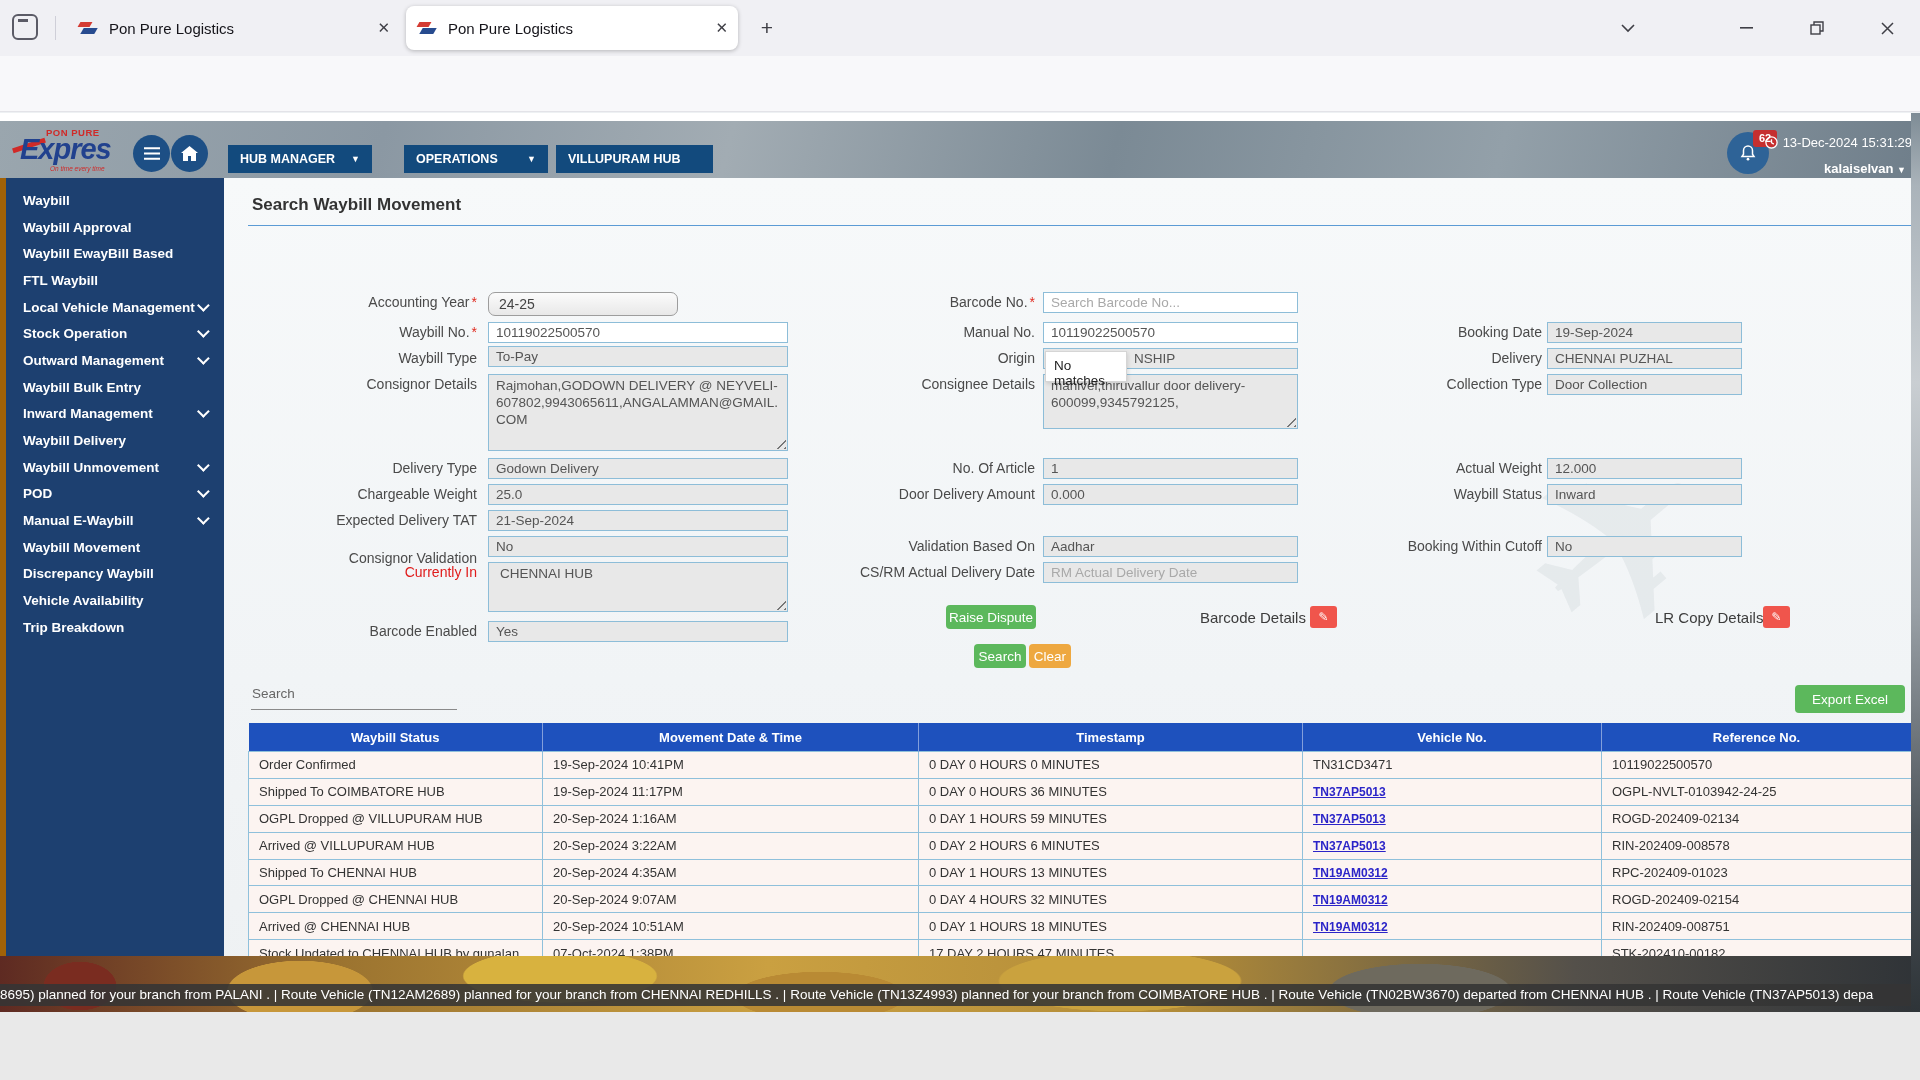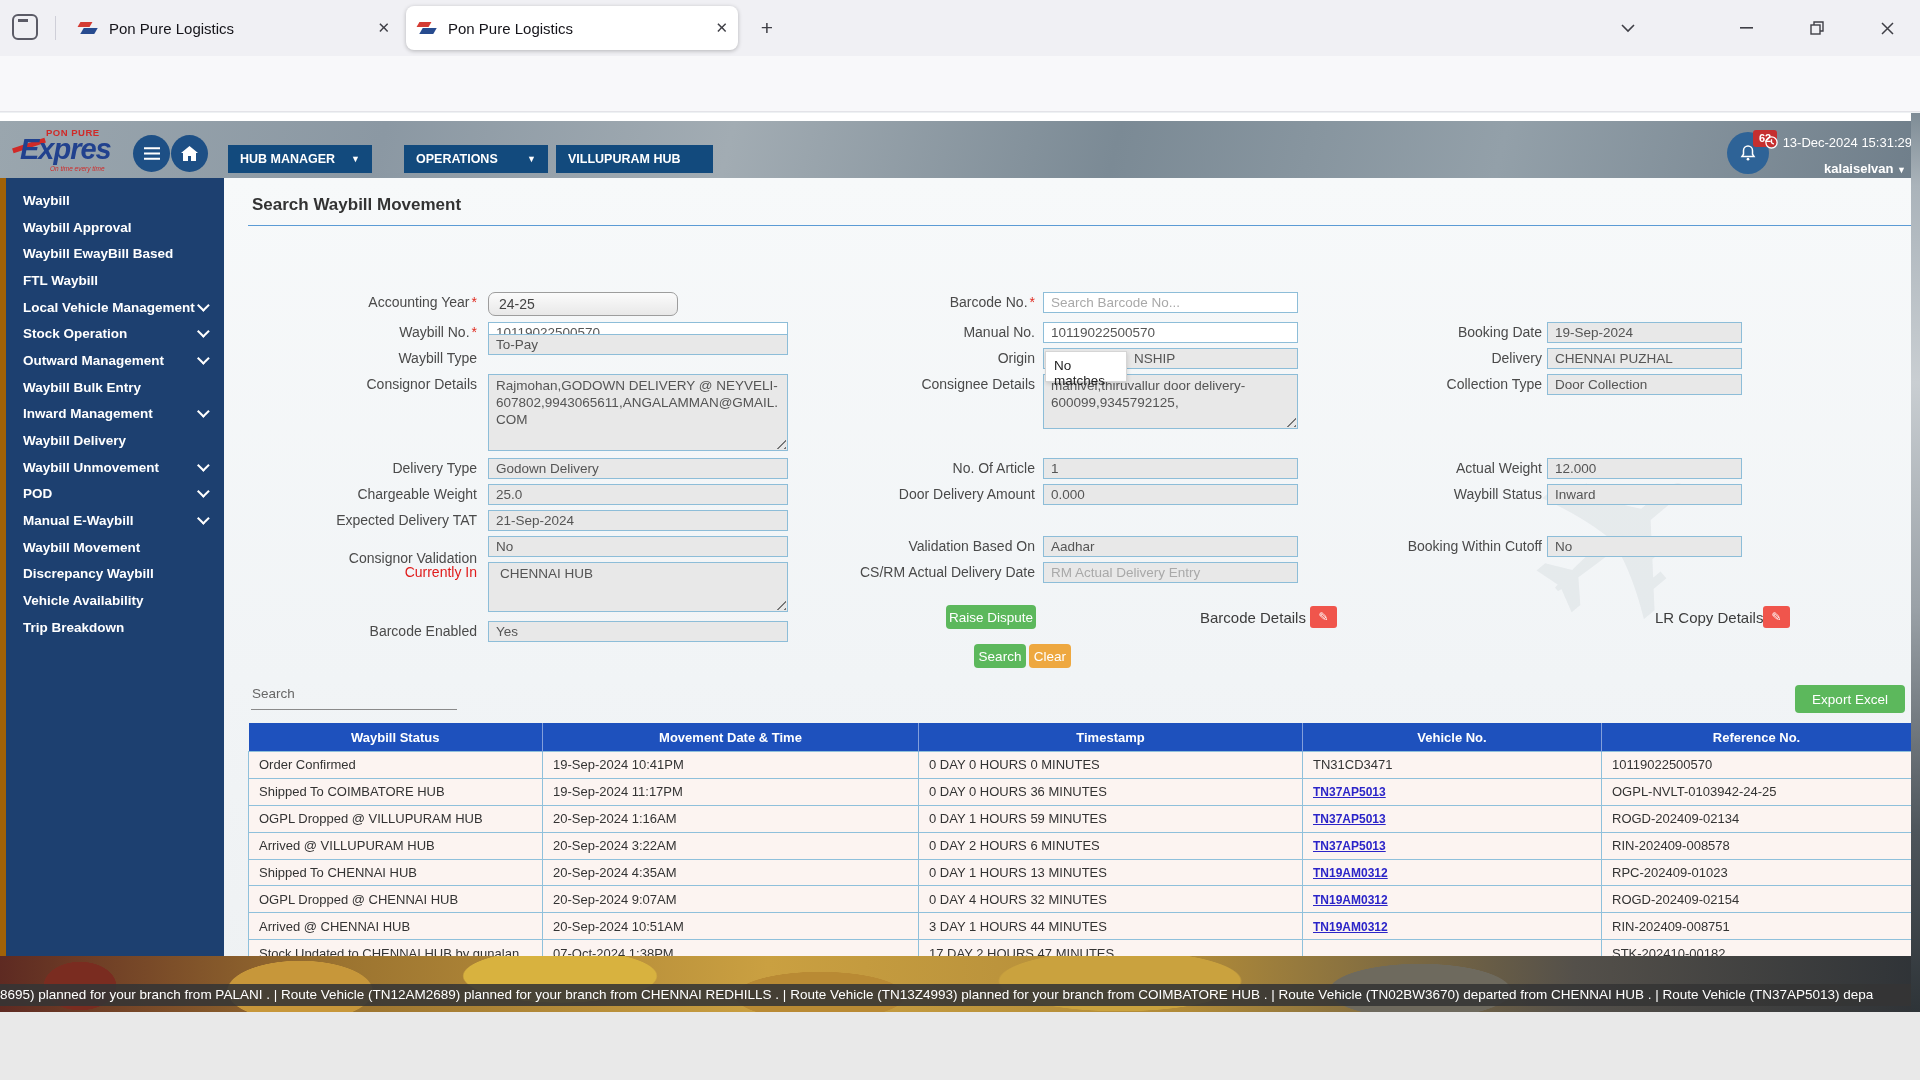--- a/index.html
+++ b/index.html
@@ -315,21 +315,21 @@
     <div class="main" id="main">
       <div class="plane">✈</div>
       <div class="pagetitle">Search Waybill Movement</div>
       <div class="titlehr"></div>
       <div id="formfields">
           <label class="flabel" style="right: 1434px; top: 116px;">Accounting Year<span class="req">*</span></label>
           <div class="fselect" style="left: 264px; top: 114px; width: 190px; height: 24px;">24-25</div>
           <label class="flabel" style="right: 1434px; top: 146px;">Waybill No.<span class="req">*</span></label>
           <div class="finput" style="left: 264px; top: 144px; width: 300px; height: 21px;">10119022500570</div>
           <label class="flabel" style="right: 1434px; top: 172px;">Waybill Type</label>
-          <div class="finput ro" style="left: 264px; top: 156px; width: 300px; height: 21px;">To-Pay</div>
+          <div class="finput ro" style="left: 264px; top: 168px; width: 300px; height: 21px;">To-Pay</div>
           <label class="flabel" style="right: 1434px; top: 198px; margin-left: 24px;">Consignor Details</label>
           <div class="finput ro ftext" style="left: 264px; top: 196px; width: 300px; height: 77px;">Rajmohan,GODOWN DELIVERY @ NEYVELI-607802,9943065611,ANGALAMMAN@GMAIL.COM<span class="resz"></span></div>
           <label class="flabel" style="right: 1434px; top: 282px;">Delivery Type</label>
           <div class="finput ro" style="left: 264px; top: 280px; width: 300px; height: 21px;">Godown Delivery</div>
           <label class="flabel" style="right: 1434px; top: 308px;">Chargeable Weight</label>
           <div class="finput ro" style="left: 264px; top: 306px; width: 300px; height: 21px;">25.0</div>
           <label class="flabel" style="right: 1434px; top: 334px;">Expected Delivery TAT</label>
           <div class="finput ro" style="left: 264px; top: 332px; width: 300px; height: 21px;">21-Sep-2024</div>
           <label class="flabel" style="right: 1434px; top: 372px;">Consignor Validation</label>
           <div class="finput ro" style="left: 264px; top: 358px; width: 300px; height: 21px;">No</div>
@@ -345,21 +345,21 @@
           <div class="finput ro" style="left: 819px; top: 170px; width: 255px; height: 21px; padding-left: 90px;">NSHIP</div>
           <label class="flabel" style="right: 876px; top: 198px;">Consignee Details</label>
           <div class="finput ro ftext" style="left: 819px; top: 196px; width: 255px; height: 55px;">manivel,thiruvallur door delivery-600099,9345792125,<span class="resz"></span></div>
           <label class="flabel" style="right: 876px; top: 282px;">No. Of Article</label>
           <div class="finput ro" style="left: 819px; top: 280px; width: 255px; height: 21px;">1</div>
           <label class="flabel" style="right: 876px; top: 308px;">Door Delivery Amount</label>
           <div class="finput ro" style="left: 819px; top: 306px; width: 255px; height: 21px;">0.000</div>
           <label class="flabel" style="right: 876px; top: 360px;">Validation Based On</label>
           <div class="finput ro" style="left: 819px; top: 358px; width: 255px; height: 21px;">Aadhar</div>
           <label class="flabel" style="right: 876px; top: 386px;">CS/RM Actual Delivery Date</label>
-          <div class="finput ro ph" style="left: 819px; top: 384px; width: 255px; height: 21px;">RM Actual Delivery Entry</div>
+          <div class="finput ro ph" style="left: 819px; top: 384px; width: 255px; height: 21px;">RM Actual Delivery Date</div>
           <label class="flabel" style="right: 369px; top: 146px;">Booking Date</label>
           <div class="finput ro" style="left: 1323px; top: 144px; width: 195px; height: 21px;">19-Sep-2024</div>
           <label class="flabel" style="right: 369px; top: 172px;">Delivery</label>
           <div class="finput ro" style="left: 1323px; top: 170px; width: 195px; height: 21px;">CHENNAI PUZHAL</div>
           <label class="flabel" style="right: 369px; top: 198px;">Collection Type</label>
           <div class="finput ro" style="left: 1323px; top: 196px; width: 195px; height: 21px;">Door Collection</div>
           <label class="flabel" style="right: 369px; top: 282px;">Actual Weight</label>
           <div class="finput ro" style="left: 1323px; top: 280px; width: 195px; height: 21px;">12.000</div>
           <label class="flabel" style="right: 369px; top: 308px;">Waybill Status</label>
           <div class="finput ro" style="left: 1323px; top: 306px; width: 195px; height: 21px;">Inward</div>
@@ -433,21 +433,21 @@
             <tr>
               <td>OGPL Dropped @ CHENNAI HUB</td>
               <td>20-Sep-2024 9:07AM</td>
               <td>0 DAY 4 HOURS 32 MINUTES</td>
               <td><a href="#">TN19AM0312</a></td>
               <td>ROGD-202409-02154</td>
             </tr>
             <tr>
               <td>Arrived @ CHENNAI HUB</td>
               <td>20-Sep-2024 10:51AM</td>
-              <td>3 DAY 1 HOURS 44 MINUTES</td>
+              <td>0 DAY 1 HOURS 18 MINUTES</td>
               <td><a href="#">TN19AM0312</a></td>
               <td>RIN-202409-008751</td>
             </tr>
             <tr>
               <td>Stock Updated to CHENNAI HUB by gunalan</td>
               <td>07-Oct-2024 1:38PM</td>
               <td>17 DAY 2 HOURS 47 MINUTES</td>
               <td></td>
               <td>STK-202410-00182</td>
             </tr>

